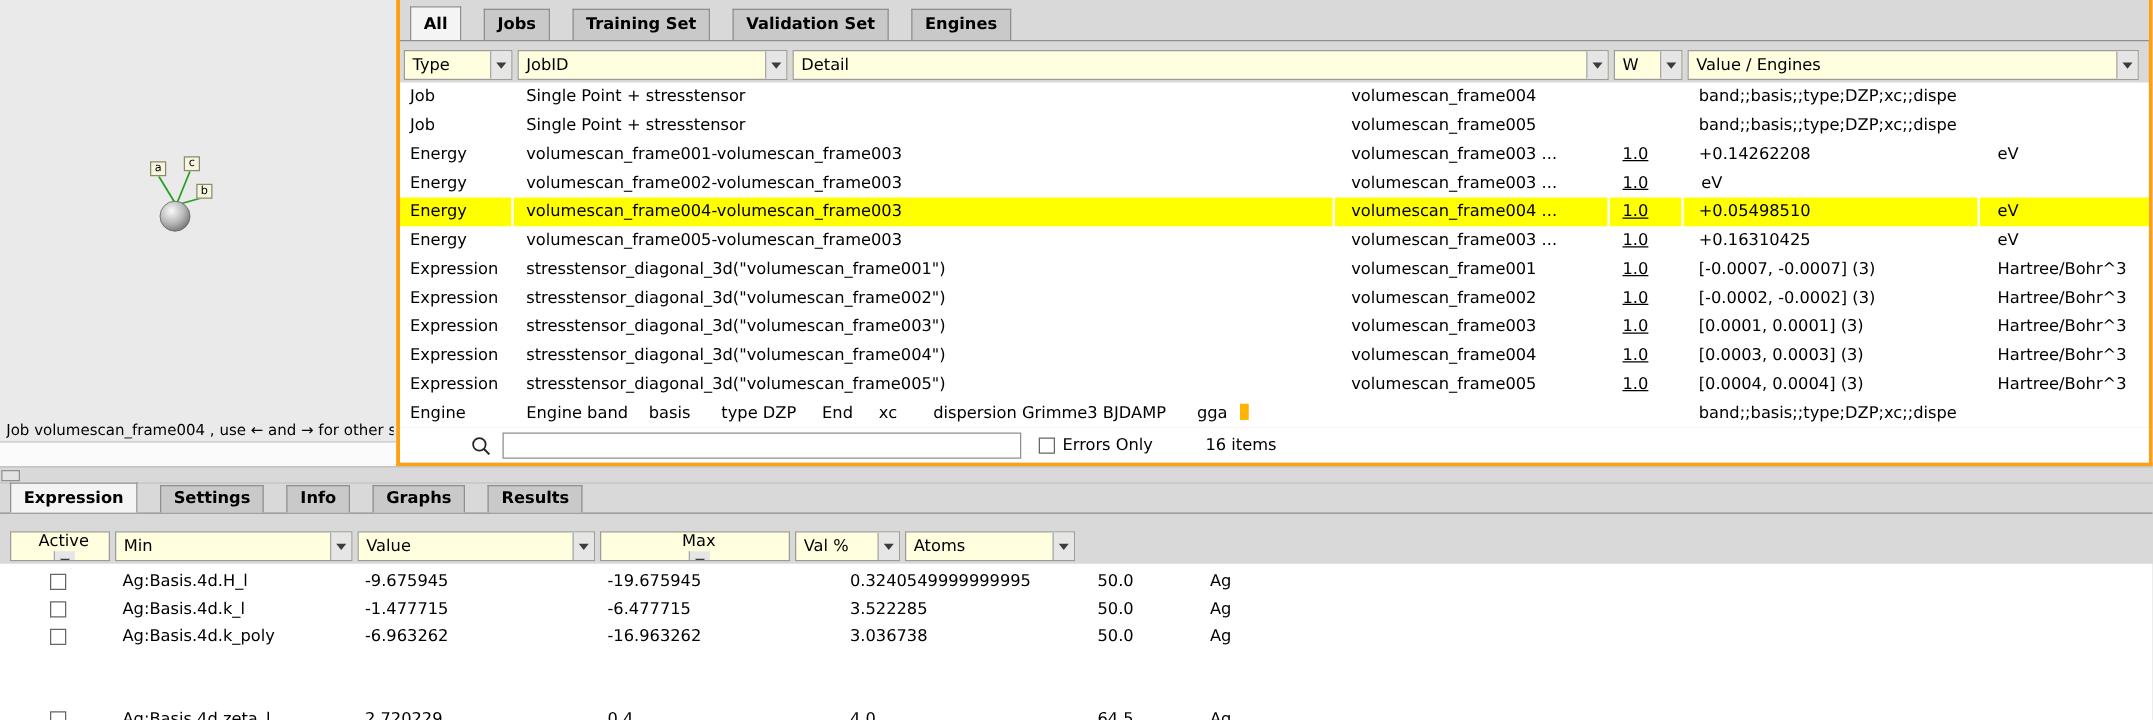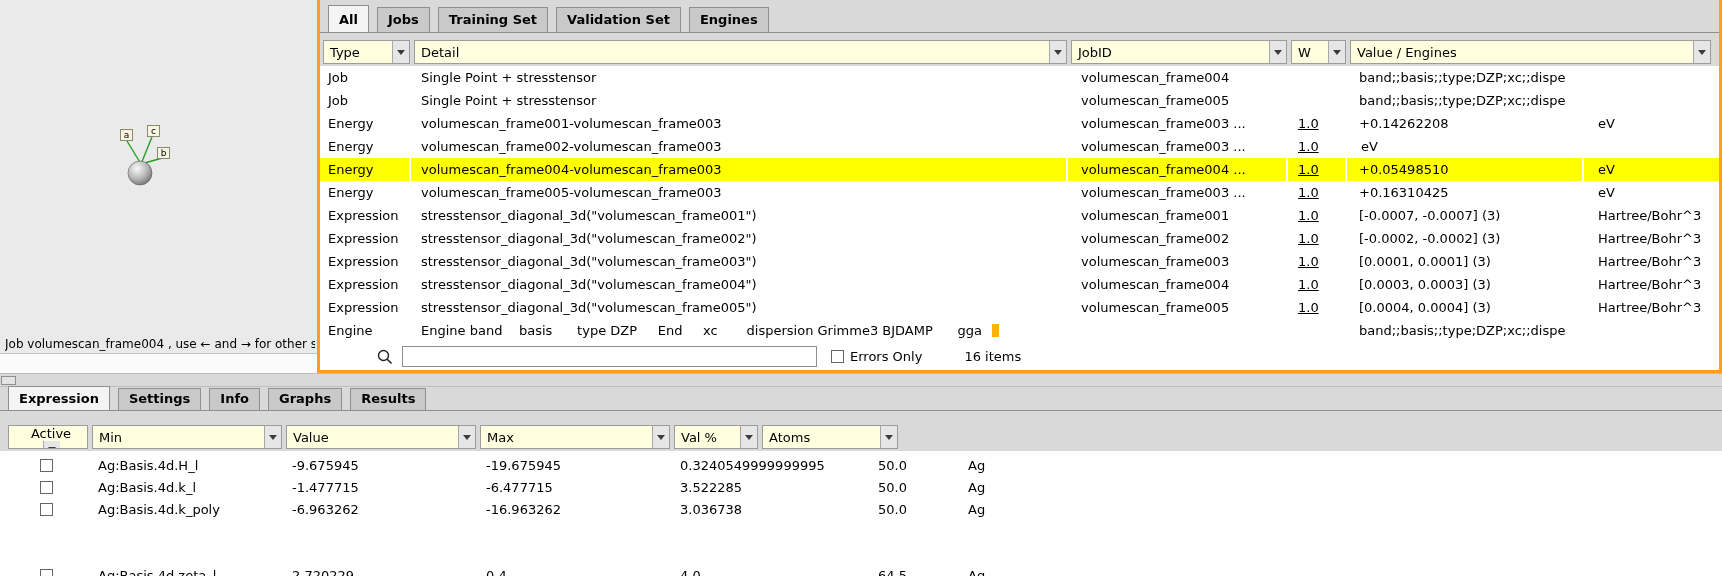--- a/index.html
+++ b/index.html
@@ -13,21 +13,21 @@
   .axis-label { position:absolute; width:13px; height:12px; background:#f5f5e2;
     border:1px solid #8a8a6a; font-size:9px; line-height:10px; text-align:center; }
   #status-line { position:absolute; left:5px; top:337px; width:310px; font-size:12px;
     white-space:nowrap; overflow:hidden;text-align:center; }
   #viewer-bottom-strip { position:absolute; left:0; top:353px; width:317px; height:20px;
     background:#fbfbfb; border-top:1px solid #c2c2c2; }
 
   
   #data-panel { left:317px; top:0; width:1405px; height:373px; background:#d9d9d9;
     border-left:3px solid #ffa011; border-right:3px solid #ffa011; border-bottom:3px solid #ffa011; }
-  .tabbar { display:flex; align-items:flex-end; gap:8px; padding:5px 0 0 8px;
+  .tabbar { display:flex; align-items:flex-end; gap:18px; padding:5px 0 0 8px;
     border-bottom:1px solid #8f8f8f; background:#d9d9d9; }
   .tab { font-size:13px; font-weight:bold; padding:4px 10px 5px 10px; background:#c9c9c9;
     border:1px solid #8f8f8f; border-bottom:none; cursor:default; }
   .tab.active { background:#f4f4f4; padding-top:6px; }
   #dp-tabbar { height:33px; }
 
   #dp-header { position:absolute; left:0; top:40px; width:100%; height:24px;
     display:flex; gap:4px; padding-left:3px; }
   .hcell { height:24px; background:#ffffe0; border:1px solid #9c9c9c;
     display:flex; align-items:center; justify-content:space-between;
@@ -67,21 +67,21 @@
     background:#e3e3e3; border:1px solid #8f8f8f; }
 
   
   #params-tabbar { left:0; top:387px; width:1722px; height:24px; padding-top:2px; }
   #params-tabbar .tab { padding:2px 10px 4px 10px; }
   #params-tabbar .tab.active { padding-top:4px; }
 
   #params-header { left:0; top:425px; width:1722px; height:24px; display:flex; gap:4px;
     padding-left:8px; position:absolute; }
   .ph-active{width:80px;flex-direction:column;} .ph-name{width:190px;} .ph-value{width:190px;} .ph-min{width:190px;}
-  .ph-max{width:190px;} .ph-valpct{width:84px;} .ph-atoms{width:136px;}
+  .ph-max{width:152px;flex-direction:column;} .ph-valpct{width:84px;} .ph-atoms{width:136px;}
 
   #params-rows { left:0; top:451px; width:1722px; height:125px; background:#fff;
     position:absolute; overflow:hidden; }
   .prow { position:absolute; left:0; width:100%; height:22px; display:flex; align-items:center;
     font-size:13px; padding-left:8px; white-space:nowrap; }
   .p-active { flex:0 0 84px; display:flex; align-items:center; }
   .p-active .checkbox { margin-left:32px; }
   .p-name  { flex:0 0 194px; padding-left:6px; overflow:hidden; }
   .p-value { flex:0 0 194px; padding-left:6px; }
   .p-min   { flex:0 0 194px; padding-left:6px; }
@@ -126,28 +126,28 @@
     <div class="tab">Engines</div>
   </div>
 
   <div id="dp-header">
     <div class="hcell h-type">
       <span>Type</span>
       <span class="dd">
           <span class="tri"></span>
         </span>
     </div>
+    <div class="hcell h-jobid">
+      <span>JobID</span>
+      <span class="dd">
+          <span class="tri"></span>
+        </span>
+    </div>
     <div class="hcell h-detail">
       <span>Detail</span>
-      <span class="dd">
-          <span class="tri"></span>
-        </span>
-    </div>
-    <div class="hcell h-jobid">
-      <span>JobID</span>
       <span class="dd">
           <span class="tri"></span>
         </span>
     </div>
     <div class="hcell h-w">
       <span>W</span>
       <span class="dd">
           <span class="tri"></span>
         </span>
     </div>

